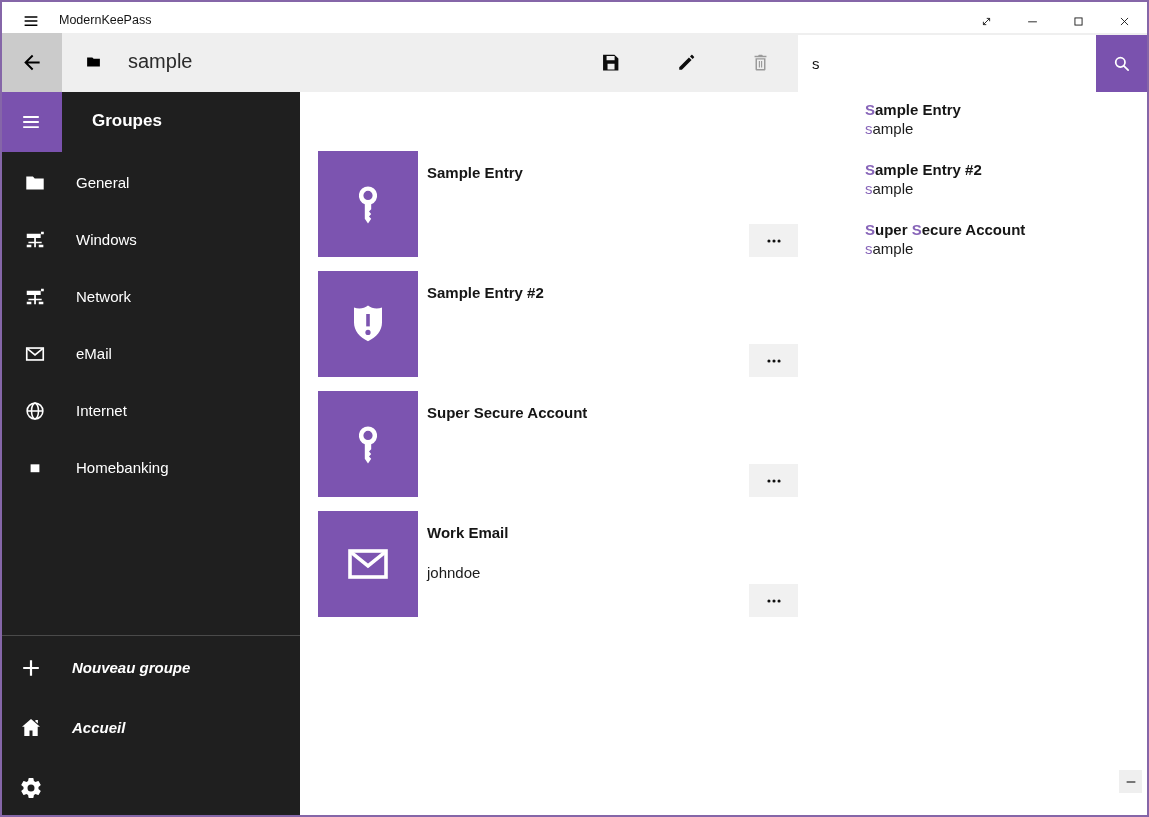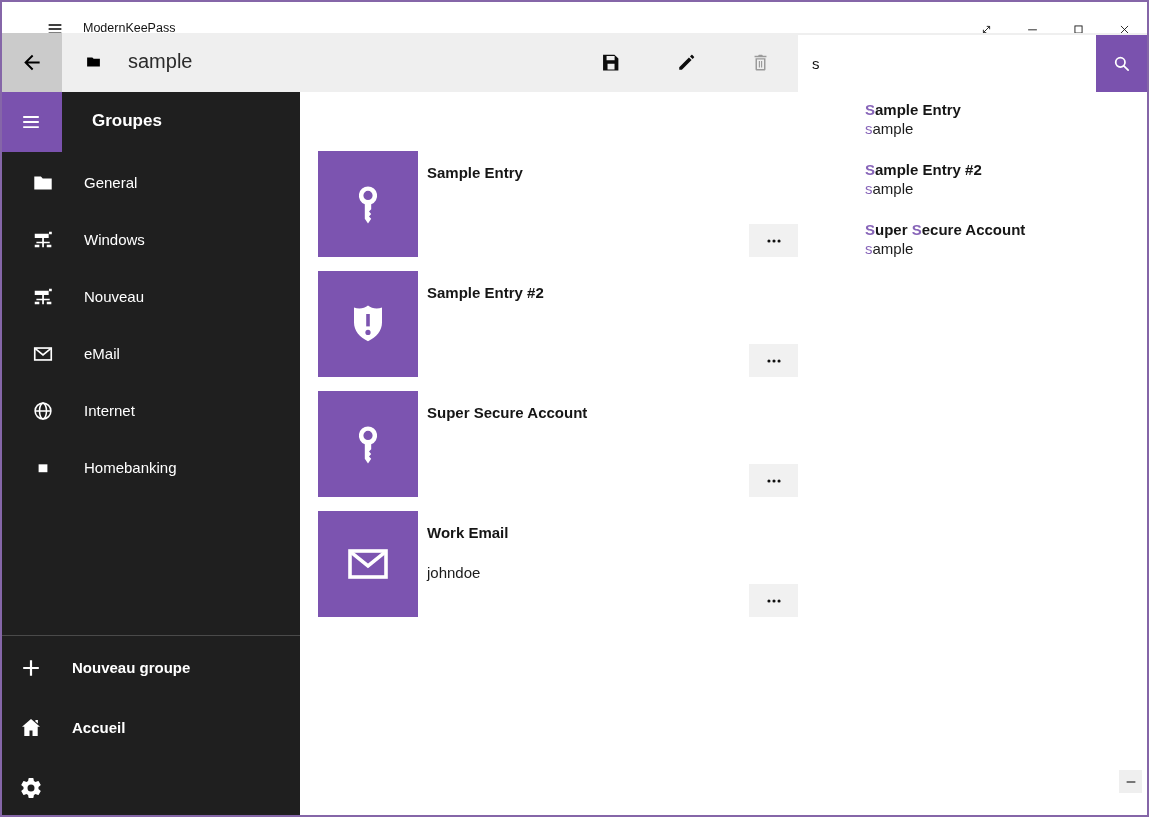--- a/index.html
+++ b/index.html
@@ -10,21 +10,21 @@
   *{box-sizing:border-box; margin:0; padding:0;}
   html,body{width:1149px;height:817px;}
   body{position:relative; overflow:hidden; background:#fff;
        font-family:"Liberation Sans", sans-serif; color:#1b1b1b;}
   .frame{position:absolute; inset:0; border:2px solid var(--window-border);
          pointer-events:none; z-index:90;}
   .icon{display:block;}
   .icon svg{width:100%; height:100%; display:block;}
 
   
-  .titlebar{position:absolute; left:0; top:12px; right:0; height:24px; background:#fff;margin-left:24px;}
+  .titlebar{position:absolute; left:0; top:4px; right:0; height:24px; background:#fff;}
   .tb-menu{position:absolute; left:10px; top:0; width:42px; height:33px;
            display:flex; align-items:center; justify-content:center; color:#000;}
   .tb-menu .icon{width:18px; height:18px;}
   .tb-title{position:absolute; left:59px; top:0; height:33px; line-height:33px;
             font-size:12.5px; color:#141414;}
   .tb-controls{position:absolute; right:2px; top:2px; height:31px; display:flex;}
   .tb-btn{width:46px; height:31px; display:flex; align-items:center;
           justify-content:center; color:#111;}
   .tb-btn .icon{width:15px; height:15px;}
 
@@ -57,30 +57,30 @@
 
   
   .sidebar{position:absolute; left:0; top:92px; width:300px; bottom:2px;
            background:var(--sidebar-bg); color:#fff;padding-left:33px;}
   .sb-menu{position:absolute; left:0; top:0; width:62px; height:60px;
            background:var(--accent); display:flex; align-items:center;
            justify-content:center; color:#fff;}
   .sb-menu .icon{width:22px; height:22px;}
   .sb-header{position:absolute; left:92px; top:0; height:60px; line-height:58px;
              font-size:17px; font-weight:bold; color:#fff;}
-  .sb-groups{position:absolute; left:12px; top:62px; width:100%;}
+  .sb-groups{position:absolute; left:4px; top:62px; width:100%;}
   .sb-row{position:relative; height:57px; width:100%; cursor:default;}
   .sb-row .icon{position:absolute; left:20px; top:50%; margin-top:-11px;
                 width:22px; height:22px; color:#fff;}
   .sb-label{position:absolute; left:72px; top:0; height:57px; line-height:57px;
             font-size:15px; color:#fff; white-space:nowrap;}
   .sb-divider{position:absolute; left:0; top:543px; width:100%; height:0;
               border-top:1px solid #4a4a4a;}
   .sb-footer{position:absolute; left:0; top:546px; width:100%;}
-  .sb-footer .sb-row{height:60px;}
+  .sb-footer .sb-row{height:60px;font-style:italic;}
   .sb-footer .sb-row .icon{width:24px; height:24px; margin-top:-12px; left:19px;}
   .sb-footer .sb-label{height:60px; line-height:60px; font-weight:bold;}
 
   
   .main{position:absolute; left:301px; top:92px; right:2px; bottom:2px; background:#fff;}
   .entry{position:absolute; left:17px; width:540px; height:106px;}
   .tile{position:absolute; left:0; top:0; width:100px; height:106px;
         background:var(--tile); display:flex; align-items:center;
         justify-content:center; color:#fff;}
   .tile .icon{width:48px; height:48px;}
@@ -225,21 +225,21 @@
           </svg>
         </span>
         <div class="sb-label">Windows</div>
       </div>
       <div class="sb-row">
         <span class="icon">
           <svg viewBox="0 0 24 24" fill="currentColor">
             <path d="M3 5.2h15.2v4.6H3zM18.6 3h3v2.6h-3zM11.1 9.8h1.9v4h-1.9zM4.8 13.8h14.5v1.7H4.8zM11.1 15.5h1.9v4.3h-1.9zM3 17.2h5v2.6H3zM16.1 17.2h5v2.6h-5z"></path>
           </svg>
         </span>
-        <div class="sb-label">Nouveau</div>
+        <div class="sb-label">Network</div>
       </div>
       <div class="sb-row">
         <span class="icon">
           <svg viewBox="0 0 24 24" fill="none" stroke="currentColor" stroke-width="1.8">
             <rect x="3" y="5.5" width="18" height="13"></rect>
             <path d="M3.6 6.2 12 13l8.4-6.8"></path>
           </svg>
         </span>
         <div class="sb-label">eMail</div>
       </div>

